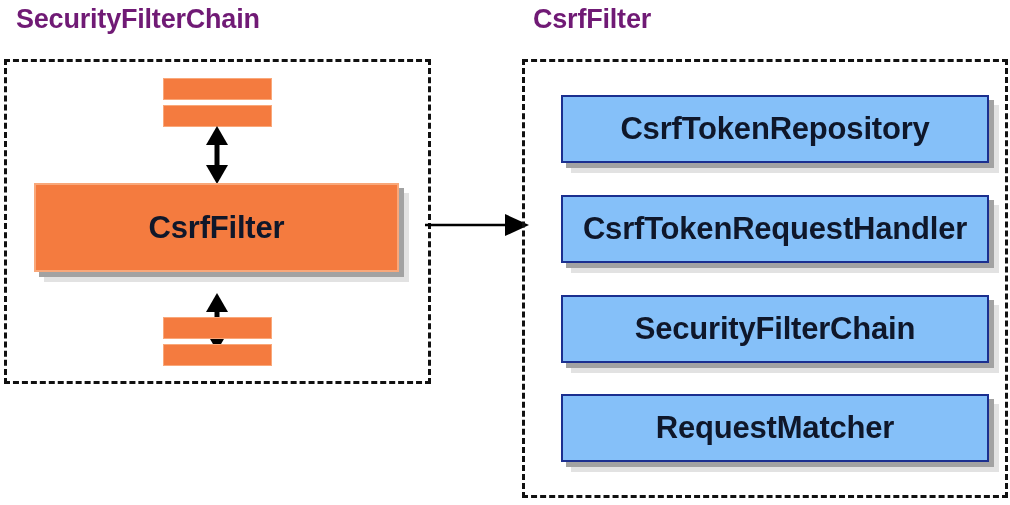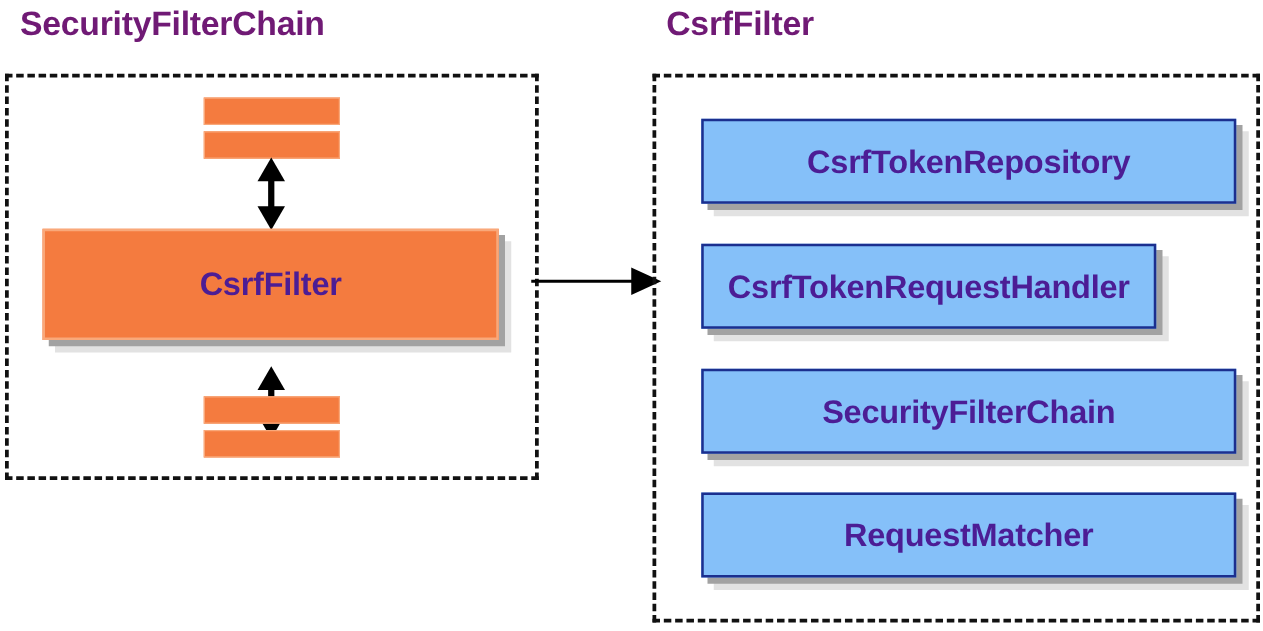--- a/index.html
+++ b/index.html
@@ -21,21 +21,21 @@
 
   
   .node{position:absolute;}
   .node .sh-light{position:absolute;left:10px;top:10px;width:100%;height:100%;
                   background:#e2e2e2;}
   .node .sh-dark{position:absolute;left:5px;top:5px;width:100%;height:100%;
                  background:#a2a2a2;}
   .node .face{position:absolute;left:0;top:0;width:100%;height:100%;
               box-sizing:border-box;display:flex;align-items:center;
               justify-content:center;}
-  .node .label{font-weight:bold;color:#4c1d95;font-size:26px;
+  .node .label{font-weight:bold;color:#0f172a;font-size:31px;
                white-space:nowrap;letter-spacing:-0.2px;}
 
   
   .node.blue .face{background:#85c0f9;border:2px solid #1b2f8f;}
   
   .node.orange .face{background:#f47b3f;border:2px solid #f9a87a;}
 
   
   .stub{position:absolute;box-sizing:border-box;
         background:#f47b3f;border:1px solid #f9a87a;}
@@ -94,21 +94,21 @@
   <div class="dashed-box" id="group-right"></div>
 
   <div class="node blue" style="left:561px;top:95px;width:428px;height:68px;">
     <div class="sh-light"></div>
     <div class="sh-dark"></div>
     <div class="face">
       <span class="label">CsrfTokenRepository</span>
     </div>
   </div>
 
-  <div class="node blue" style="left:561px;top:195px;width:364px;height:68px;">
+  <div class="node blue" style="left:561px;top:195px;width:428px;height:68px;">
     <div class="sh-light"></div>
     <div class="sh-dark"></div>
     <div class="face">
       <span class="label">CsrfTokenRequestHandler</span>
     </div>
   </div>
 
   <div class="node blue" style="left:561px;top:295px;width:428px;height:68px;">
     <div class="sh-light"></div>
     <div class="sh-dark"></div>

